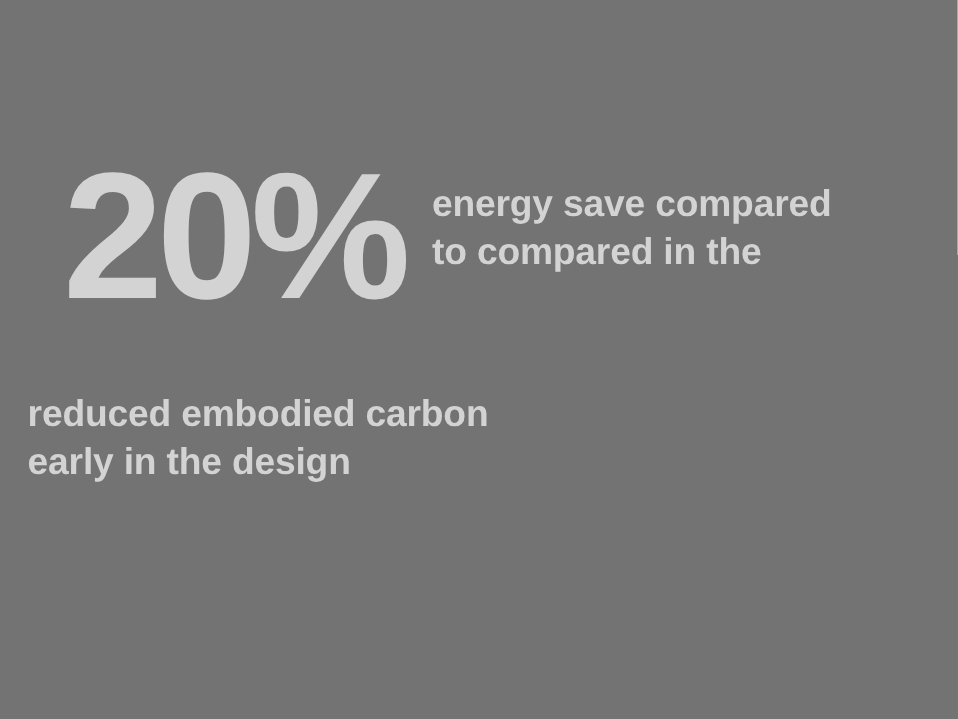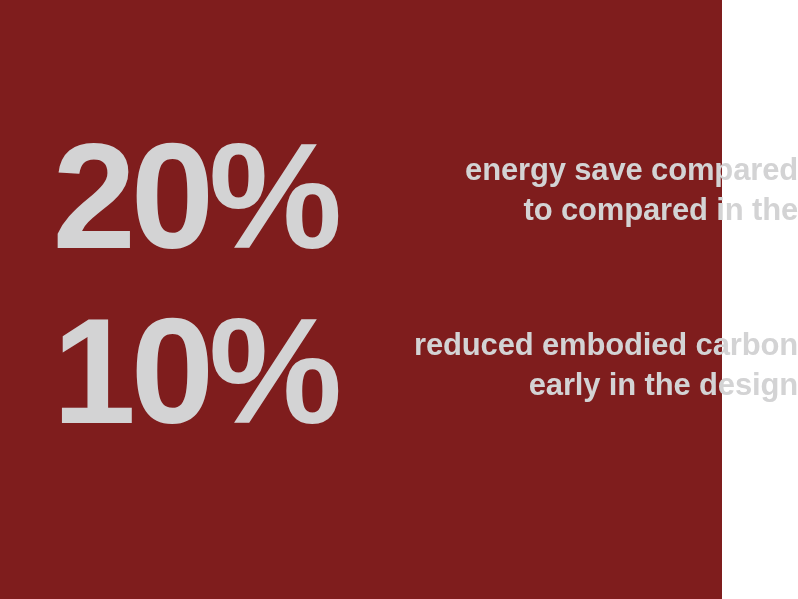--- a/index.html
+++ b/index.html
@@ -10,23 +10,23 @@
   body {
     width: 798px;
     height: 599px;
     background: #ffffff;
     font-family: "Liberation Sans", sans-serif;
     overflow: hidden;
   }
 
   .stats-board {
     position: relative;
-    width: 722px;
+    width: 798px;
     height: 599px;
-    background: #7f1d1d;
+    background: #737373;
     box-sizing: border-box;
     padding-top: 138px;
   }
 
   .stat-row {
     display: flex;
     align-items: flex-start;
     width: 798px;
     box-sizing: border-box;
   }
@@ -53,21 +53,20 @@
     flex: 1 1 auto;
     padding-left: 23px;
     padding-top: 12px;
     box-sizing: border-box;
     font-family: "Liberation Sans", sans-serif;
     font-size: 31px;
     font-weight: 700;
     line-height: 40px;
     letter-spacing: -0.005em;
     color: #d3d3d4;
-    text-align: right;
     -webkit-font-smoothing: antialiased;
   }
 
   .caption-line {
     display: block;
     white-space: nowrap;
   }
 </style>
 </head>
 <body>
@@ -76,20 +75,19 @@
 
   <div class="stat-row">
     <div class="stat-figure">20%</div>
     <div class="stat-caption">
       <span class="caption-line">energy save compared</span>
       <span class="caption-line">to compared in the</span>
     </div>
   </div>
 
   <div class="stat-row">
-    <div class="stat-figure">10%</div>
     <div class="stat-caption">
       <span class="caption-line">reduced embodied carbon</span>
       <span class="caption-line">early in the design</span>
     </div>
   </div>
 
 </div>
 
 </body></html>

